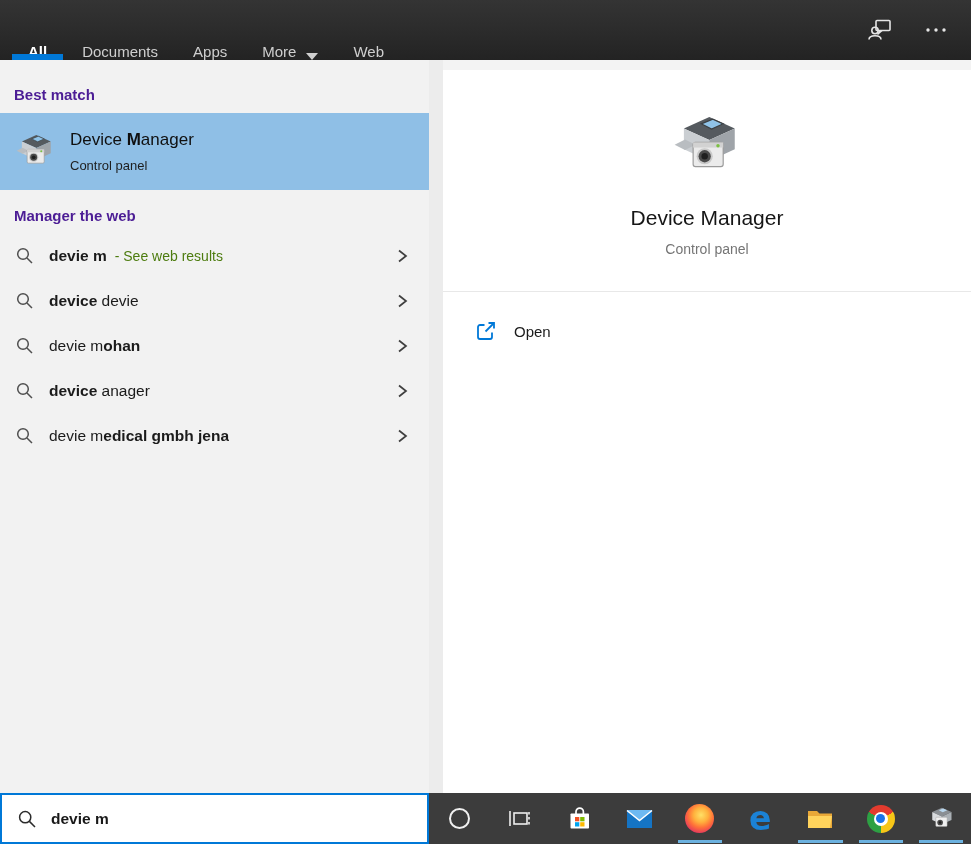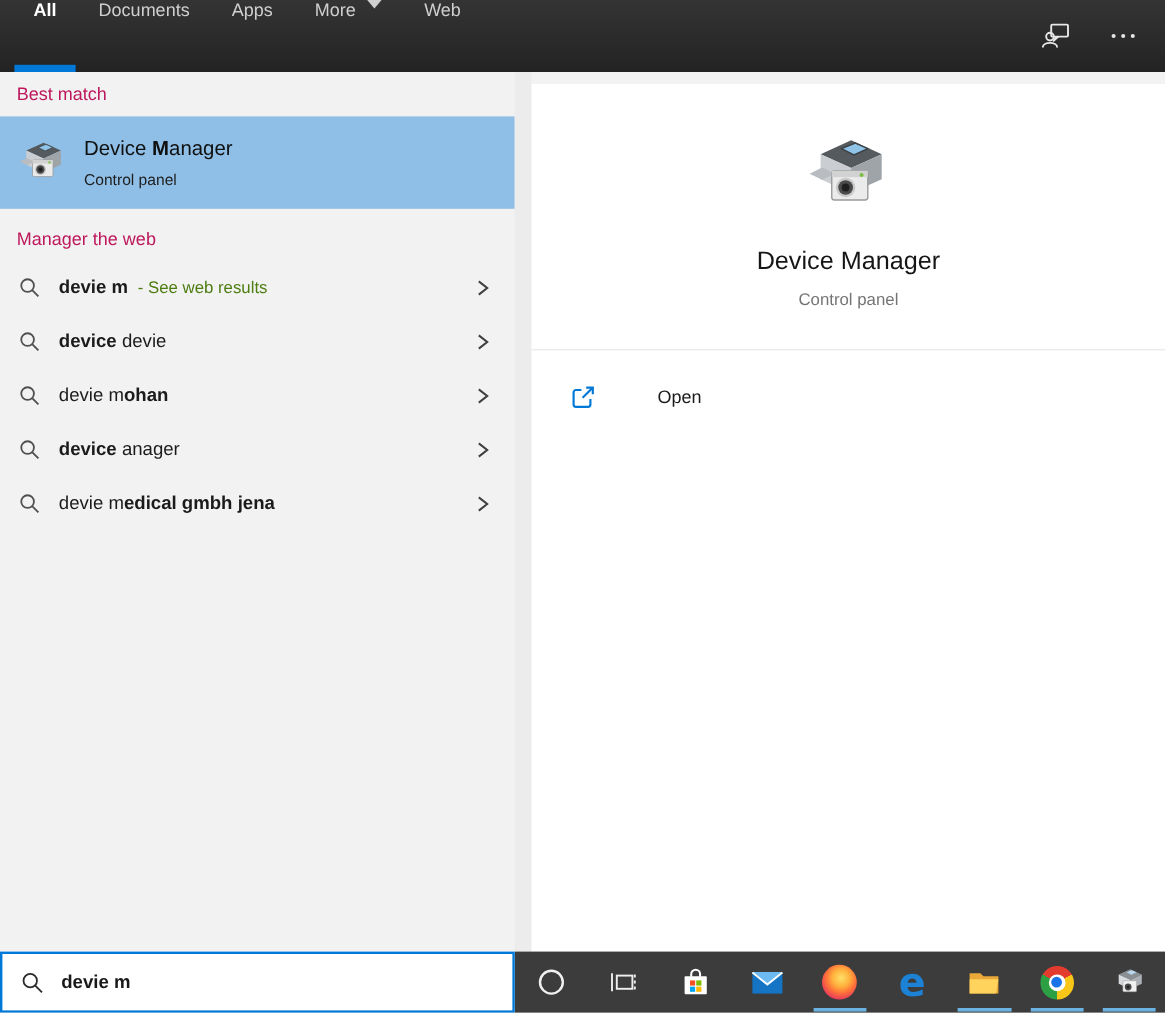--- a/index.html
+++ b/index.html
@@ -10,41 +10,41 @@
     -webkit-font-smoothing:antialiased;
   }
 
   
   .header {
     position:absolute; top:0; left:0; right:0; height:60px;
     background:linear-gradient(#343434,#232323);
     display:flex; align-items:stretch; padding-left:12px; z-index:5;
   }
   .tab {
-    display:flex; align-items:flex-start; padding:0 16px; margin-right:3px;
+    display:flex; align-items:flex-end; padding:0 16px; margin-right:3px;
     color:#cfcfcf; font-size:15px; position:relative; cursor:default;
   }
   .tab.active { color:#fff; font-weight:bold; }
   .tab.active::after {
     content:""; position:absolute; left:0; right:0; bottom:0; height:6px; background:#0078d7;
   }
   .caret {
     width:0; height:0; margin-left:10px;
     border-left:6px solid transparent; border-right:6px solid transparent;
     border-top:7px solid #cfcfcf;
   }
   .header-right { margin-left:auto; display:flex; align-items:center; gap:30px; padding-right:22px; }
   .hdr-icon { width:26px; height:26px; display:block; }
 
   
   .left-panel {
     position:absolute; top:60px; left:0; width:429px; bottom:51px;
     background:#f2f2f2; overflow:hidden;
   }
-  .section-label { padding:10px 14px 9px 14px; font-size:15px; font-weight:normal; color:#be185d; line-height:18px; }
+  .section-label { padding:26px 14px 9px 14px; font-size:15px; font-weight:bold; color:#4c1d95; line-height:18px; }
   .section-label.second { padding-top:17px; padding-bottom:8px; }
 
   .best-match-row {
     height:77px; background:#8fbfe6; display:flex; align-items:center;
     padding:0 14px; cursor:default;
   }
   .bm-icon { width:42px; height:42px; flex:0 0 42px; }
   .bm-text { margin-left:14px; }
   .bm-title { font-size:17px; color:#101010; line-height:20px; }
   .bm-sub { font-size:13px; color:#1e1e1e; margin-top:8px; }
@@ -64,21 +64,21 @@
   .main { position:absolute; top:60px; left:443px; right:0; bottom:51px; background:#f3f3f3; }
   .card {
     position:absolute; top:10px; left:0; right:0; bottom:0; background:#fff;
     display:flex; flex-direction:column; align-items:center;
   }
   .preview-icon { width:74px; height:74px; margin-top:40px; }
   .preview-title { margin-top:22px; font-size:21px; color:#161616; }
   .preview-sub { margin-top:11px; font-size:14px; color:#757575; }
   .divider { width:100%; height:1px; background:#e8e8e8; margin-top:34px; }
   .action-row {
-    width:100%; padding:28px 0 0 32px; display:flex; align-items:center; cursor:default;gap:34px;
+    width:100%; padding:28px 0 0 32px; display:flex; align-items:center; cursor:default;
   }
   .action-icon { width:22px; height:22px; flex:0 0 22px; }
   .action-label { margin-left:17px; font-size:15px; color:#1b1b1b; }
 
   
   .searchbox {
     position:absolute; left:0; bottom:0; width:429px; height:51px;
     background:#fff; border:2px solid #0078d7; display:flex; align-items:center;
     padding:0 10px 0 16px; z-index:6;
   }

